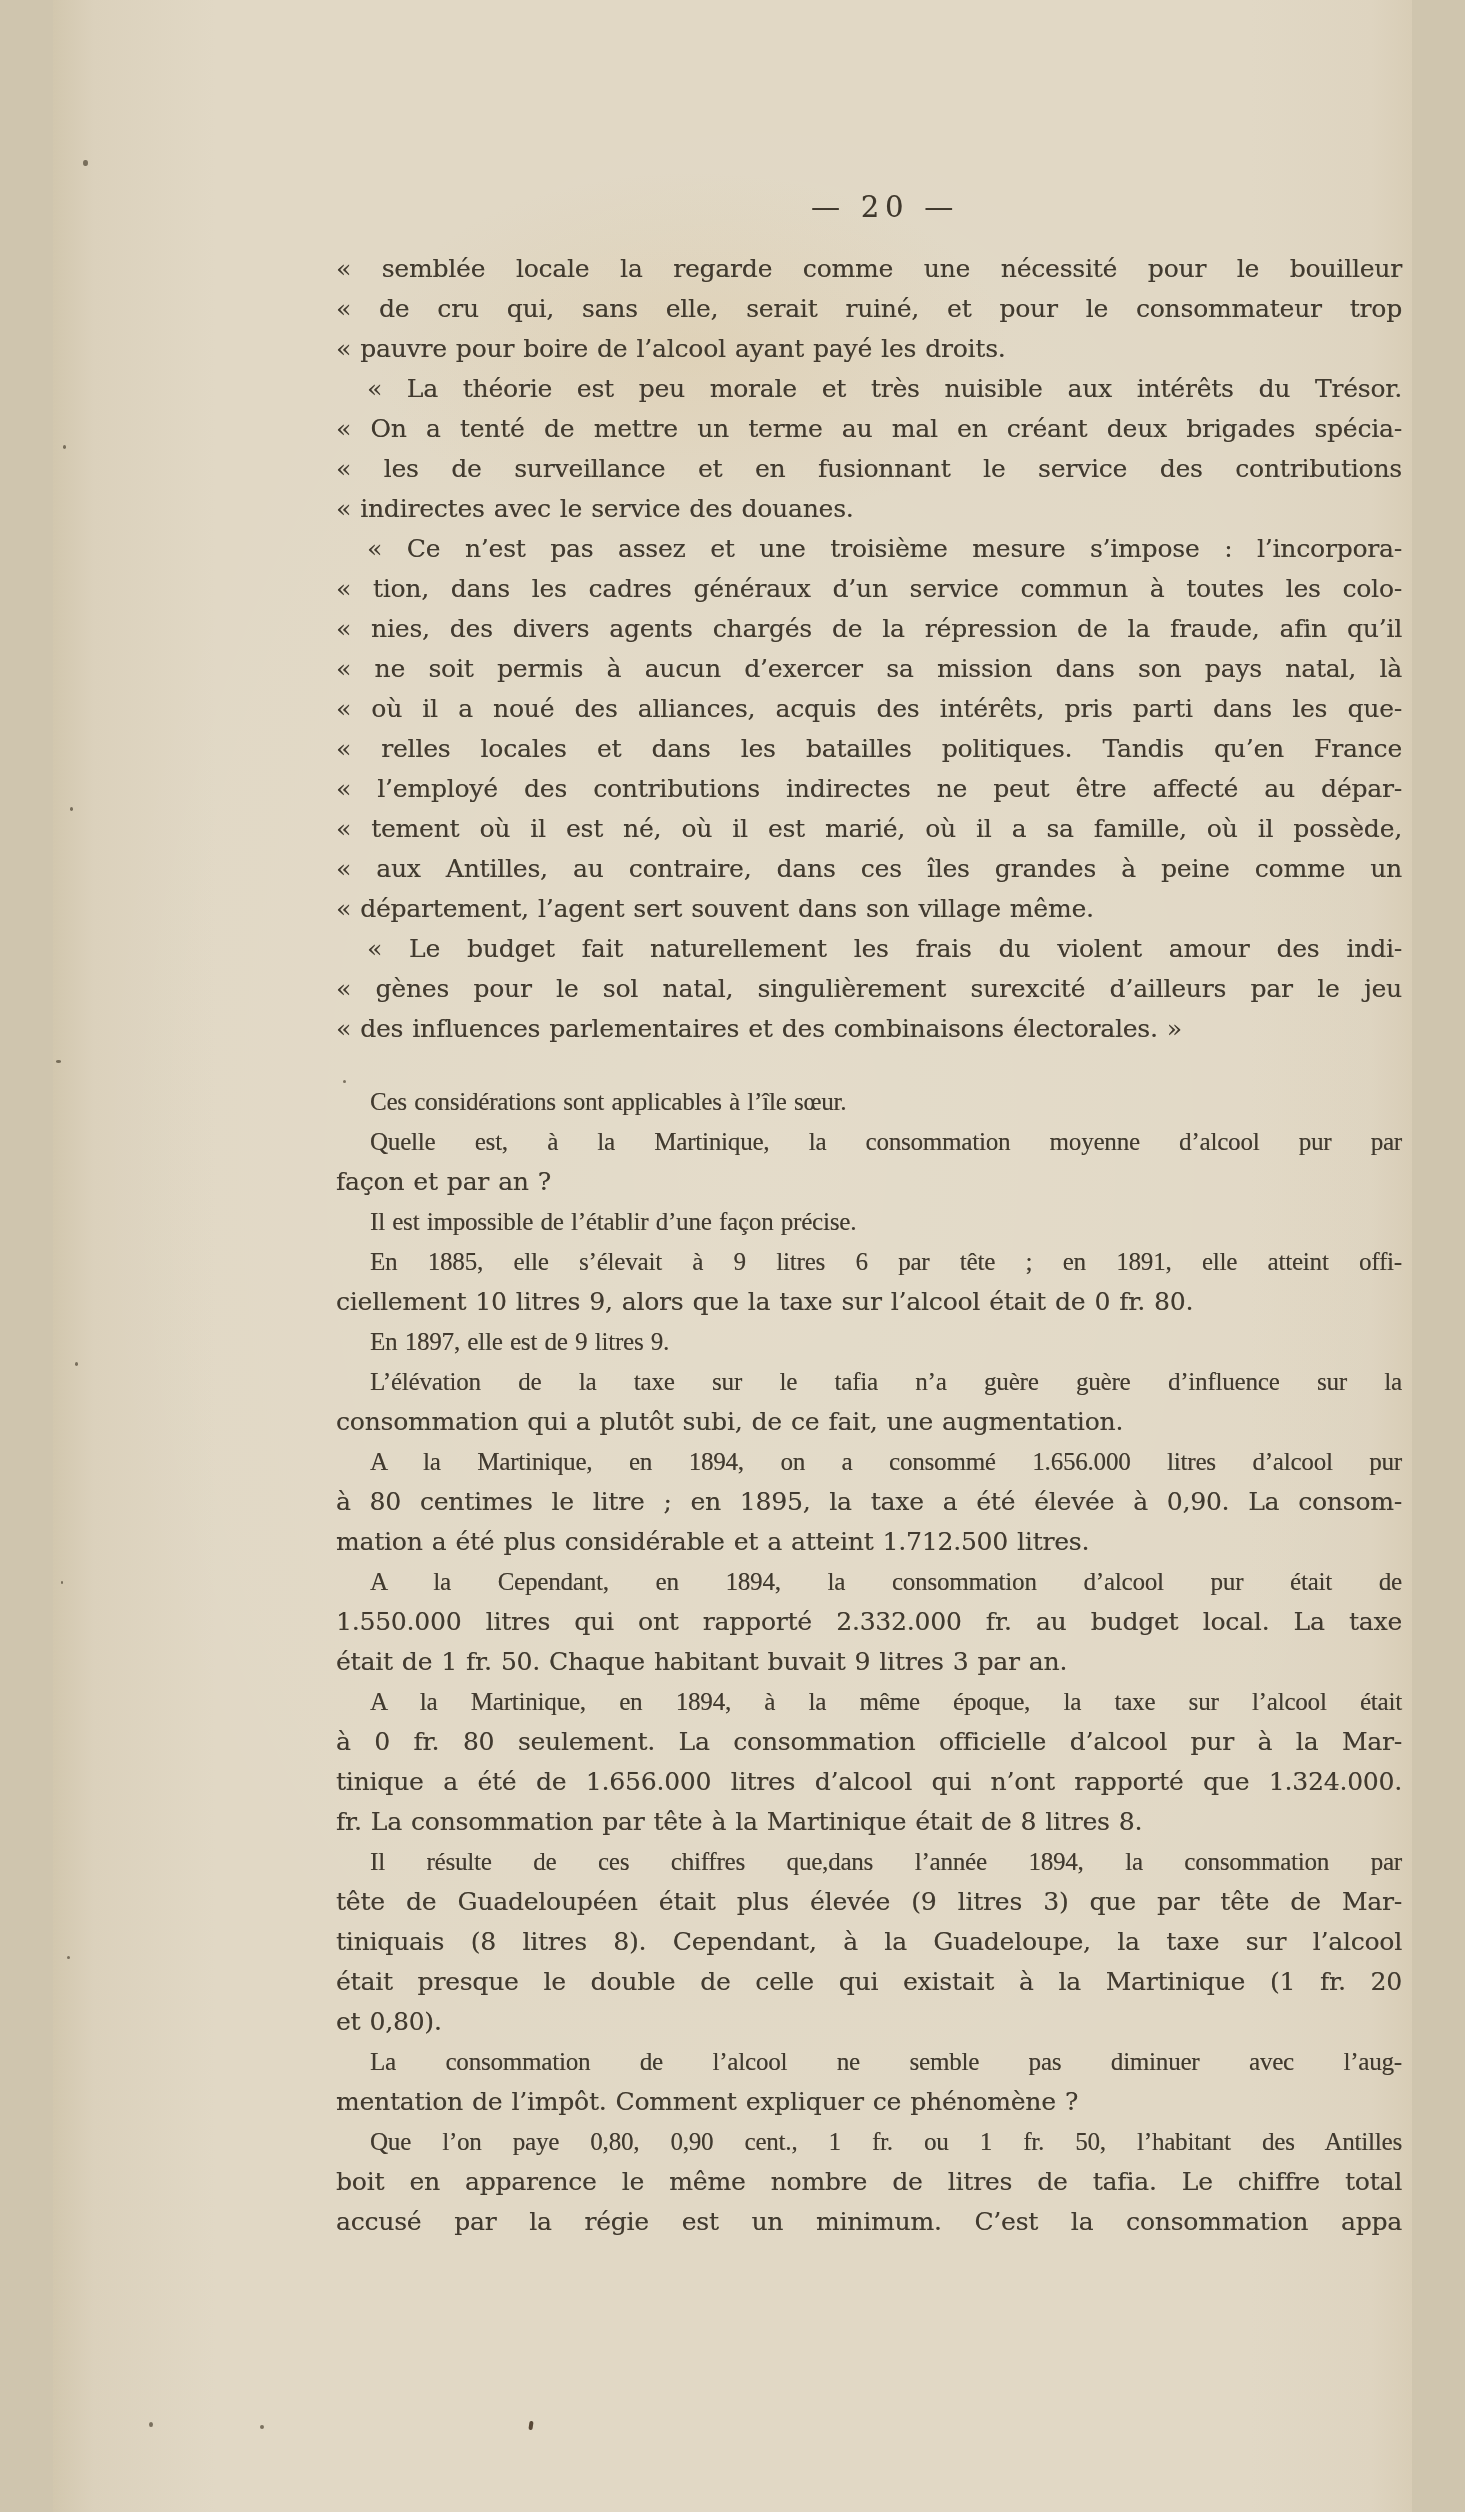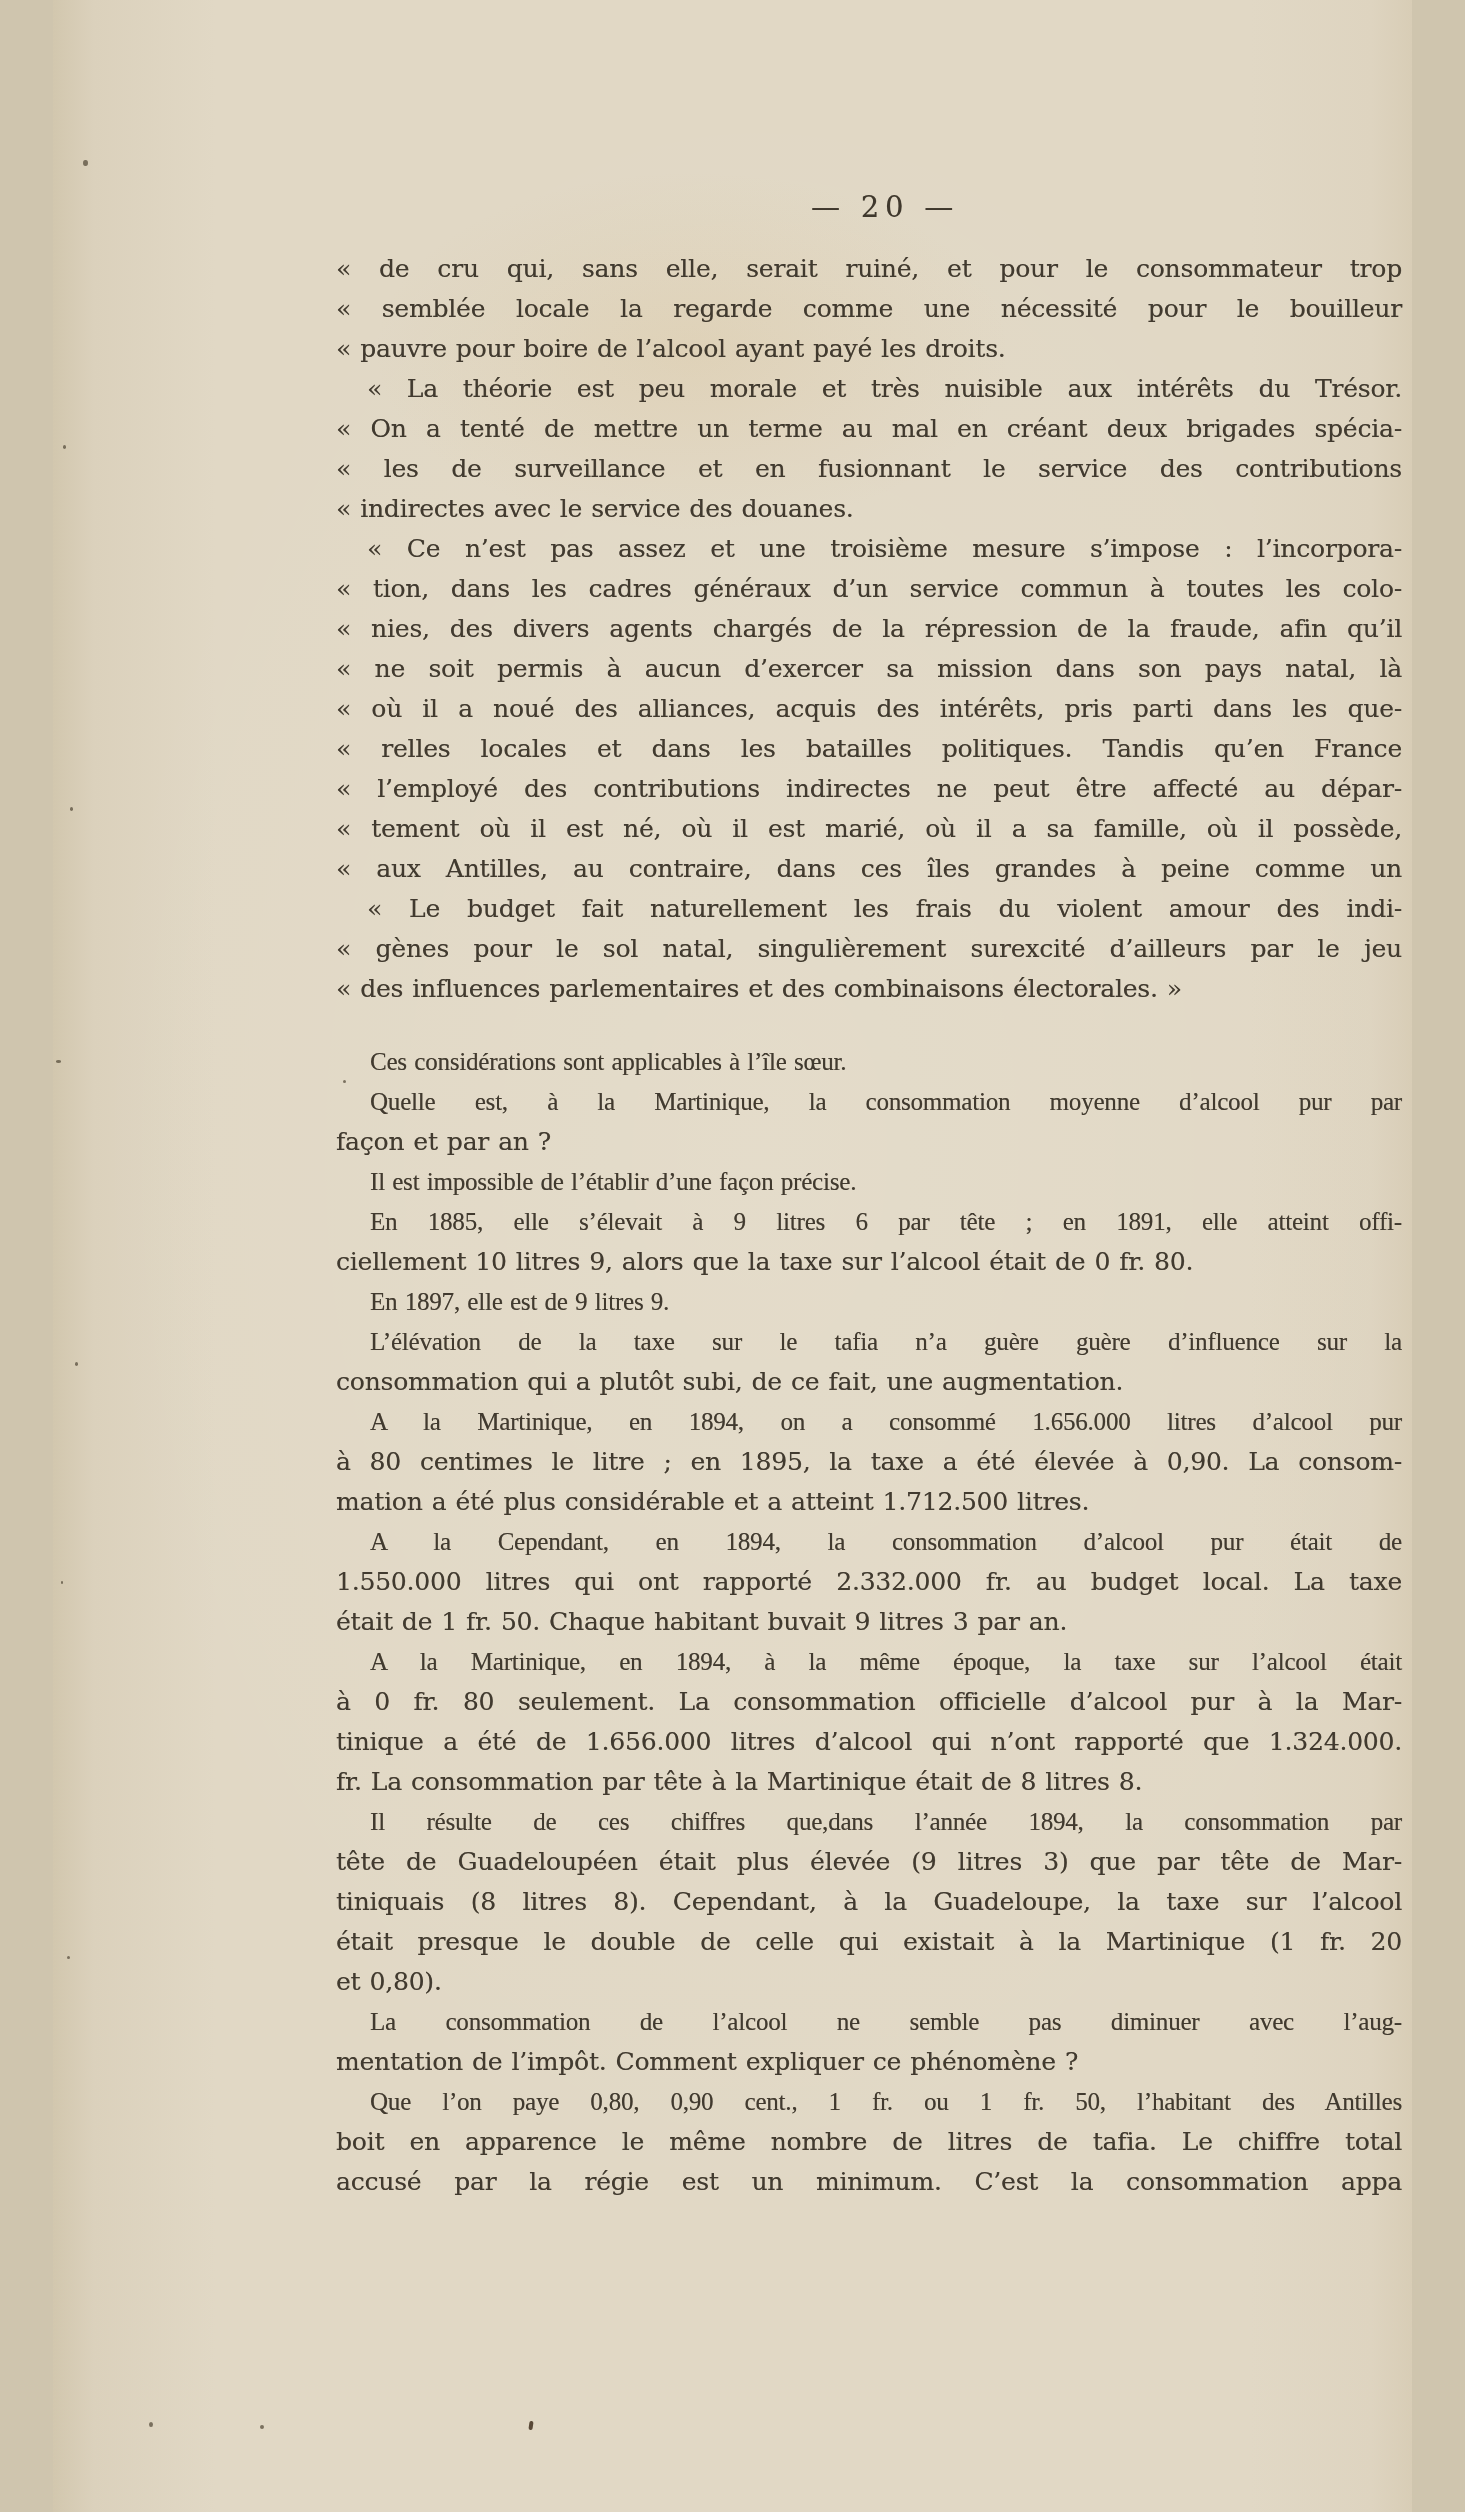--- a/index.html
+++ b/index.html
@@ -63,36 +63,37 @@
     opacity:0.85;
   }
 </style>
 </head>
 <body>
 
 <div class="page">
   <div class="page-number">— 20 —</div>
 
   <div class="text-block" id="text-block">
+      <div class="line q">« semblée locale la regarde comme une nécessité pour le bouilleur</div>
       <div class="line q">« de cru qui, sans elle, serait ruiné, et pour le consommateur trop</div>
-      <div class="line q">« semblée locale la regarde comme une nécessité pour le bouilleur</div>
       <div class="line qe">« pauvre pour boire de l’alcool ayant payé les droits.</div>
       <div class="line qi">« La théorie est peu morale et très nuisible aux intérêts du Trésor.</div>
       <div class="line q">« On a tenté de mettre un terme au mal en créant deux brigades spécia-</div>
       <div class="line q">« les de surveillance et en fusionnant le service des contributions</div>
       <div class="line qe">« indirectes avec le service des douanes.</div>
       <div class="line qi">« Ce n’est pas assez et une troisième mesure s’impose : l’incorpora-</div>
       <div class="line q">« tion, dans les cadres généraux d’un service commun à toutes les colo-</div>
       <div class="line q">« nies, des divers agents chargés de la répression de la fraude, afin qu’il</div>
       <div class="line q">« ne soit permis à aucun d’exercer sa mission dans son pays natal, là</div>
       <div class="line q">« où il a noué des alliances, acquis des intérêts, pris parti dans les que-</div>
       <div class="line q">« relles locales et dans les batailles politiques. Tandis qu’en France</div>
       <div class="line q">« l’employé des contributions indirectes ne peut être affecté au dépar-</div>
       <div class="line q">« tement où il est né, où il est marié, où il a sa famille, où il possède,</div>
       <div class="line q">« aux Antilles, au contraire, dans ces îles grandes à peine comme un</div>
+      <div class="line qe">« département, l’agent sert souvent dans son village même.</div>
       <div class="line qi">« Le budget fait naturellement les frais du violent amour des indi-</div>
       <div class="line q">« gènes pour le sol natal, singulièrement surexcité d’ailleurs par le jeu</div>
       <div class="line qe">« des influences parlementaires et des combinaisons électorales. »</div>
       <div class="line ie gap">Ces considérations sont applicables à l’île sœur.</div>
       <div class="line i">Quelle est, à la Martinique, la consommation moyenne d’alcool pur par</div>
       <div class="line fe">façon et par an ?</div>
       <div class="line ie">Il est impossible de l’établir d’une façon précise.</div>
       <div class="line i">En 1885, elle s’élevait à 9 litres 6 par tête ; en 1891, elle atteint offi-</div>
       <div class="line fe">ciellement 10 litres 9, alors que la taxe sur l’alcool était de 0 fr. 80.</div>
       <div class="line ie">En 1897, elle est de 9 litres 9.</div>

